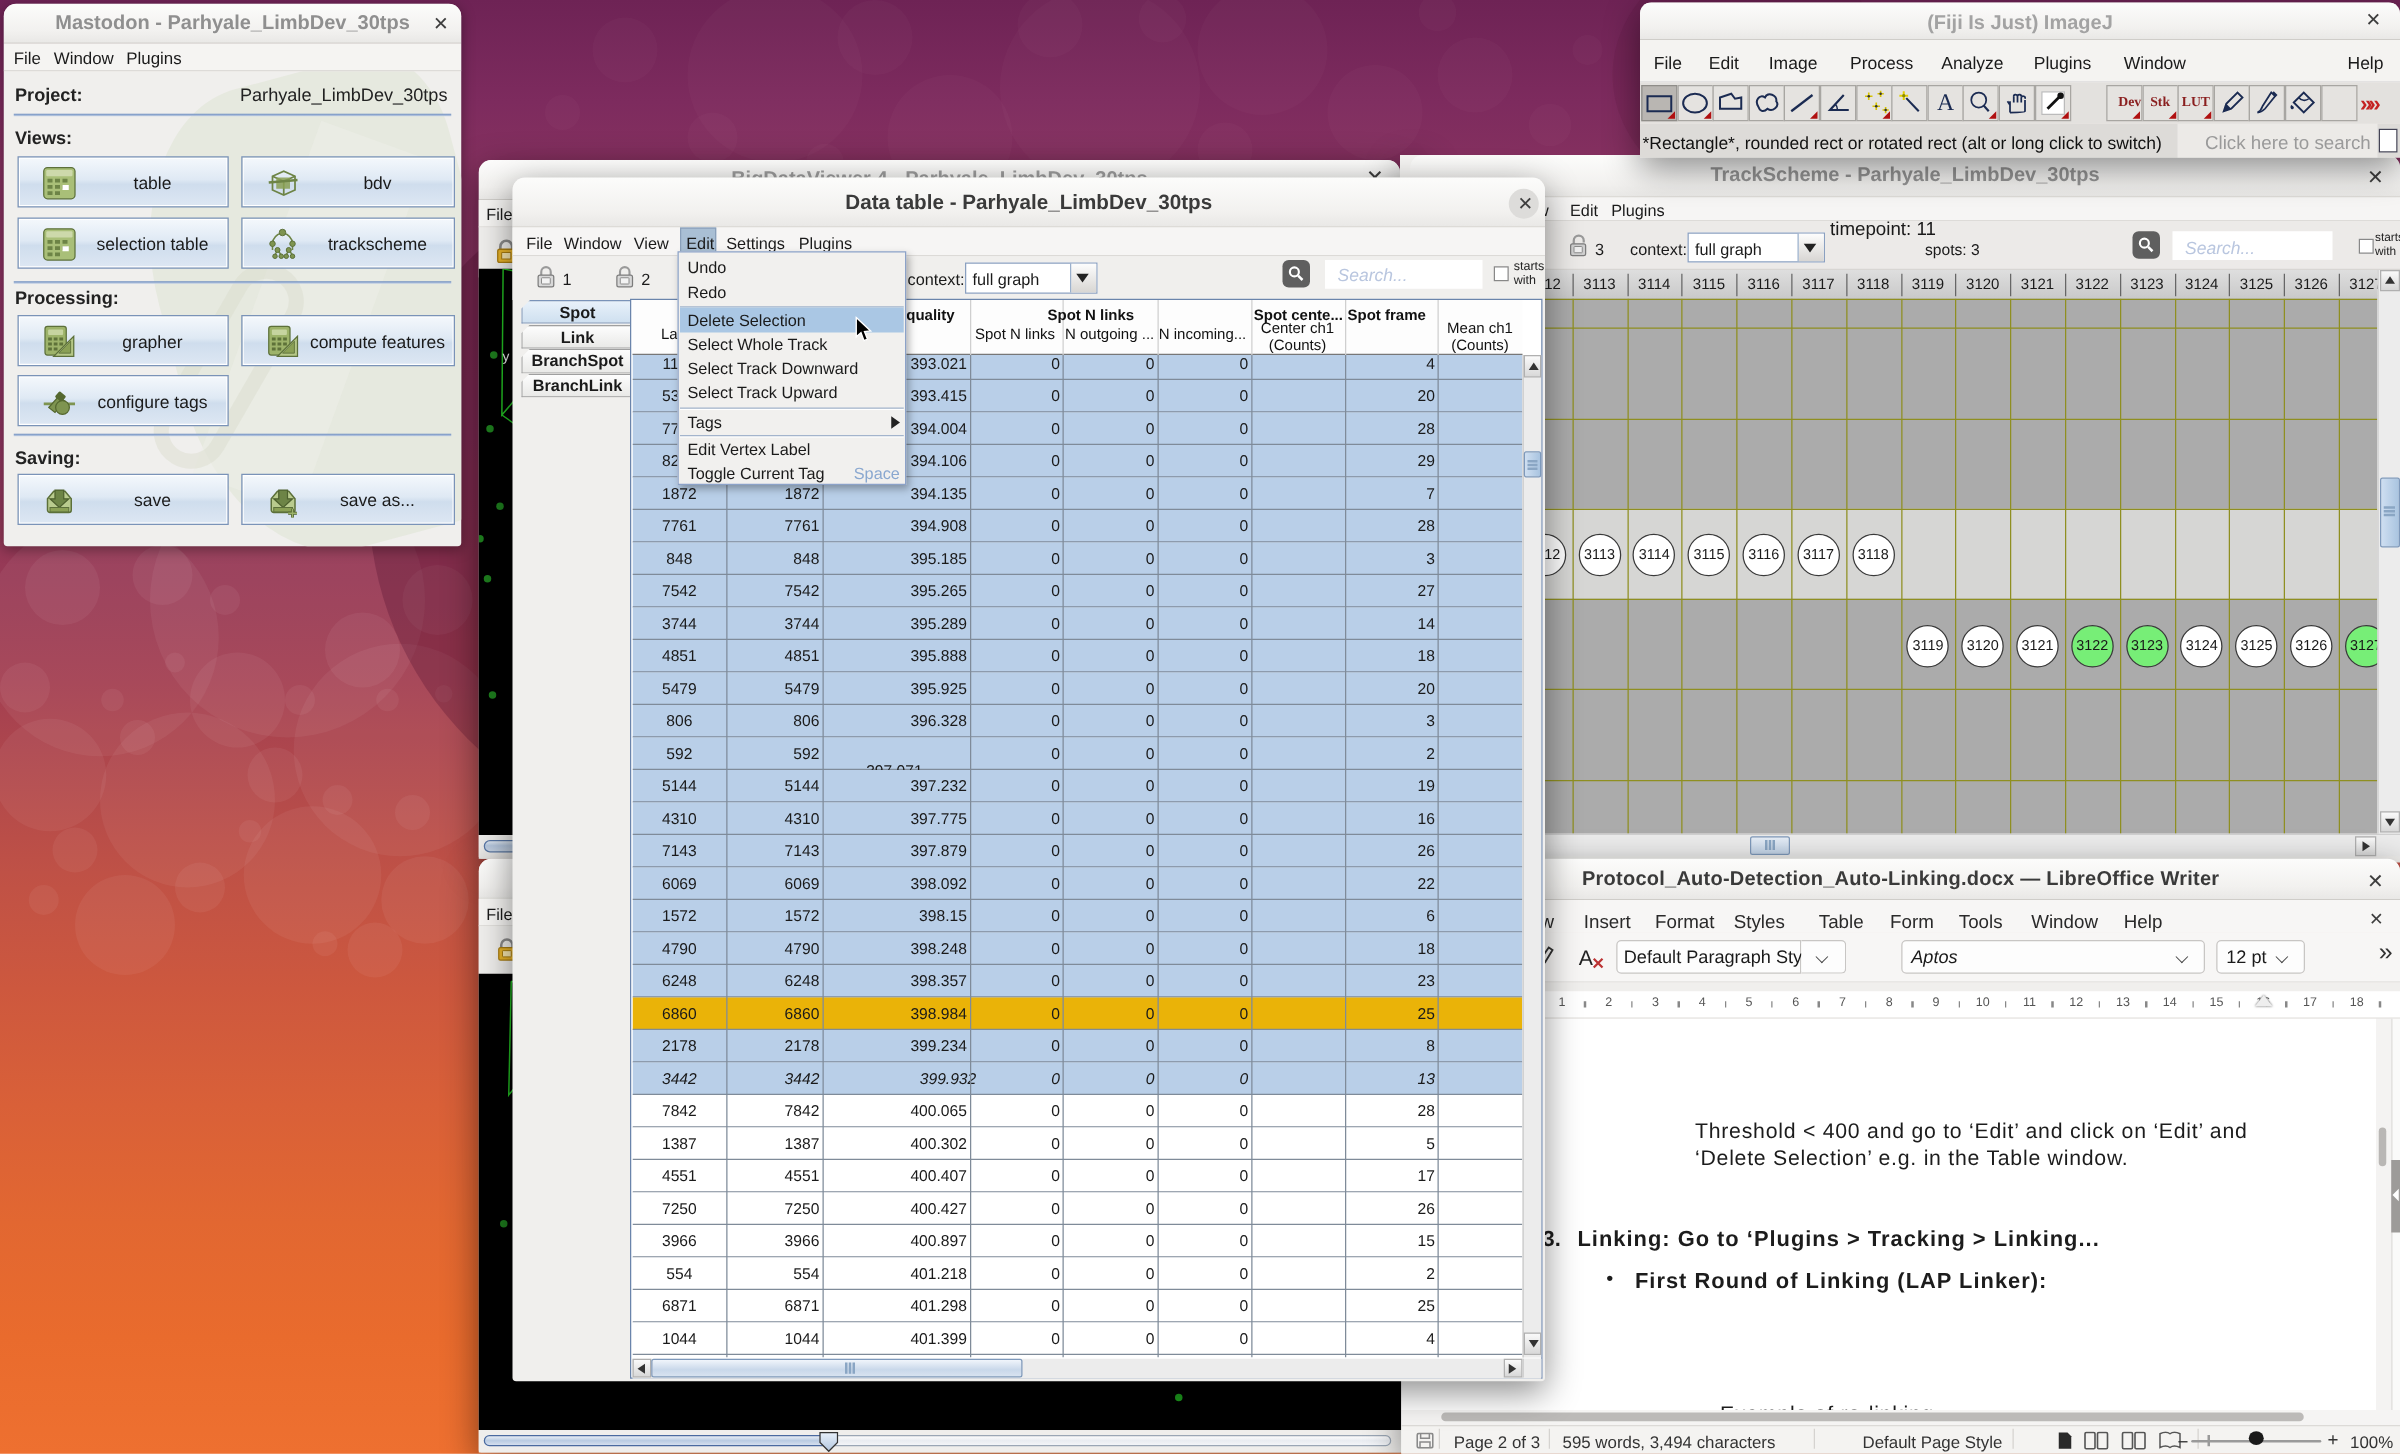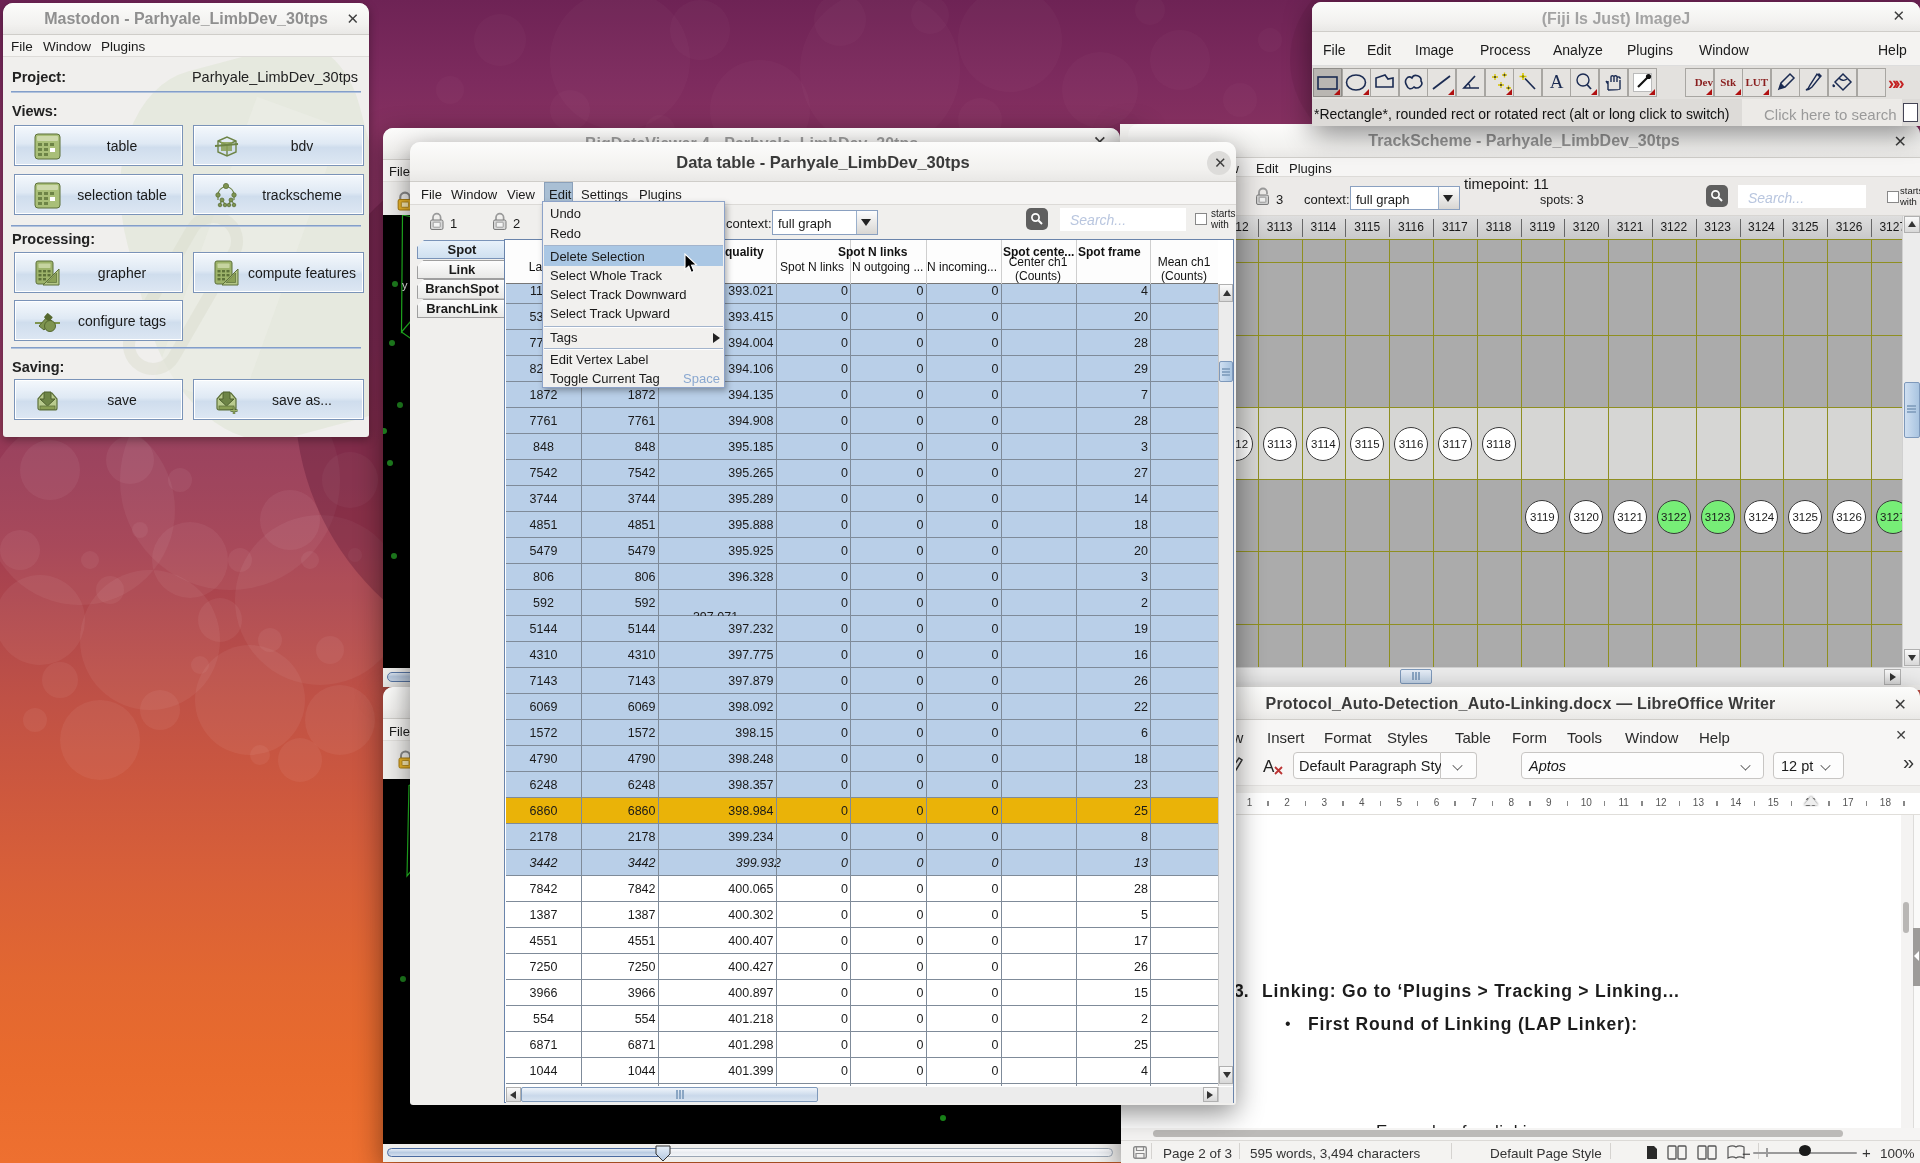--- a/index.html
+++ b/index.html
@@ -474,20 +474,21 @@
       <div class="abs" style="left:669.9px;top:8px;width:1.5px;height:5px;background:#888;"></div>
       <div class="abs" style="left:681.6px;top:4px;width:16px;text-align:center;font-size:10px;color:#555;">16</div>
       <div class="abs" style="left:707.3px;top:8px;width:1.5px;height:5px;background:#888;"></div>
       <div class="abs" style="left:719.0px;top:4px;width:16px;text-align:center;font-size:10px;color:#555;">17</div>
       <div class="abs" style="left:744.7px;top:8px;width:1.5px;height:5px;background:#888;"></div>
       <div class="abs" style="left:756.4px;top:4px;width:16px;text-align:center;font-size:10px;color:#555;">18</div>
       <div class="abs" style="left:782.1px;top:8px;width:1.5px;height:5px;background:#888;"></div>
 <div class="abs" style="left:683px;top:3px;width:0;height:0;border-left:7px solid transparent;border-right:7px solid transparent;border-bottom:9px solid #eee;filter:drop-shadow(0 0 1px #666);"></div>
 </div>
 <div class="abs" style="left:0;top:128px;width:780px;height:313px;background:#fff;overflow:hidden;">
+<div class="abs" style="left:235px;top:79px;width:500px;font-size:17px;letter-spacing:0.6px;color:#1c1c1c;line-height:22px;">Threshold &lt; 400 and go to ‘Edit’ and click on ‘Edit’ and<br>‘Delete Selection’ e.g. in the Table window.</div>
 <div class="abs" style="left:113px;top:166px;font-size:17.5px;font-weight:bold;color:#1c1c1c;">3.</div>
 <div class="abs" style="left:141px;top:166px;font-size:17.5px;letter-spacing:0.8px;font-weight:bold;color:#1c1c1c;">Linking: Go to ‘Plugins &gt; Tracking &gt; Linking...</div>
 <div class="abs" style="left:164px;top:200px;font-size:16px;color:#1c1c1c;">•</div>
 <div class="abs" style="left:187px;top:199px;font-size:17.5px;letter-spacing:0.8px;font-weight:bold;color:#1c1c1c;">First Round of Linking (LAP Linker):</div>
 <div class="abs" style="left:255px;top:307px;font-size:17px;letter-spacing:0.6px;color:#1c1c1c;">Example of re-linking</div>
 </div>
 <div class="abs" style="left:780px;top:128px;width:12px;height:313px;background:#f4f3f2;"></div>
 <div class="abs" style="left:782px;top:215px;width:6px;height:31px;background:#b9b7b5;border-radius:3px;"></div>
 <div class="abs" style="left:792px;top:128px;width:7px;height:313px;background:#fafaf9;border-left:1px solid #dddcda;"></div>
 <div class="abs" style="left:792px;top:241px;width:7px;height:58px;background:#9d9b99;"></div>

